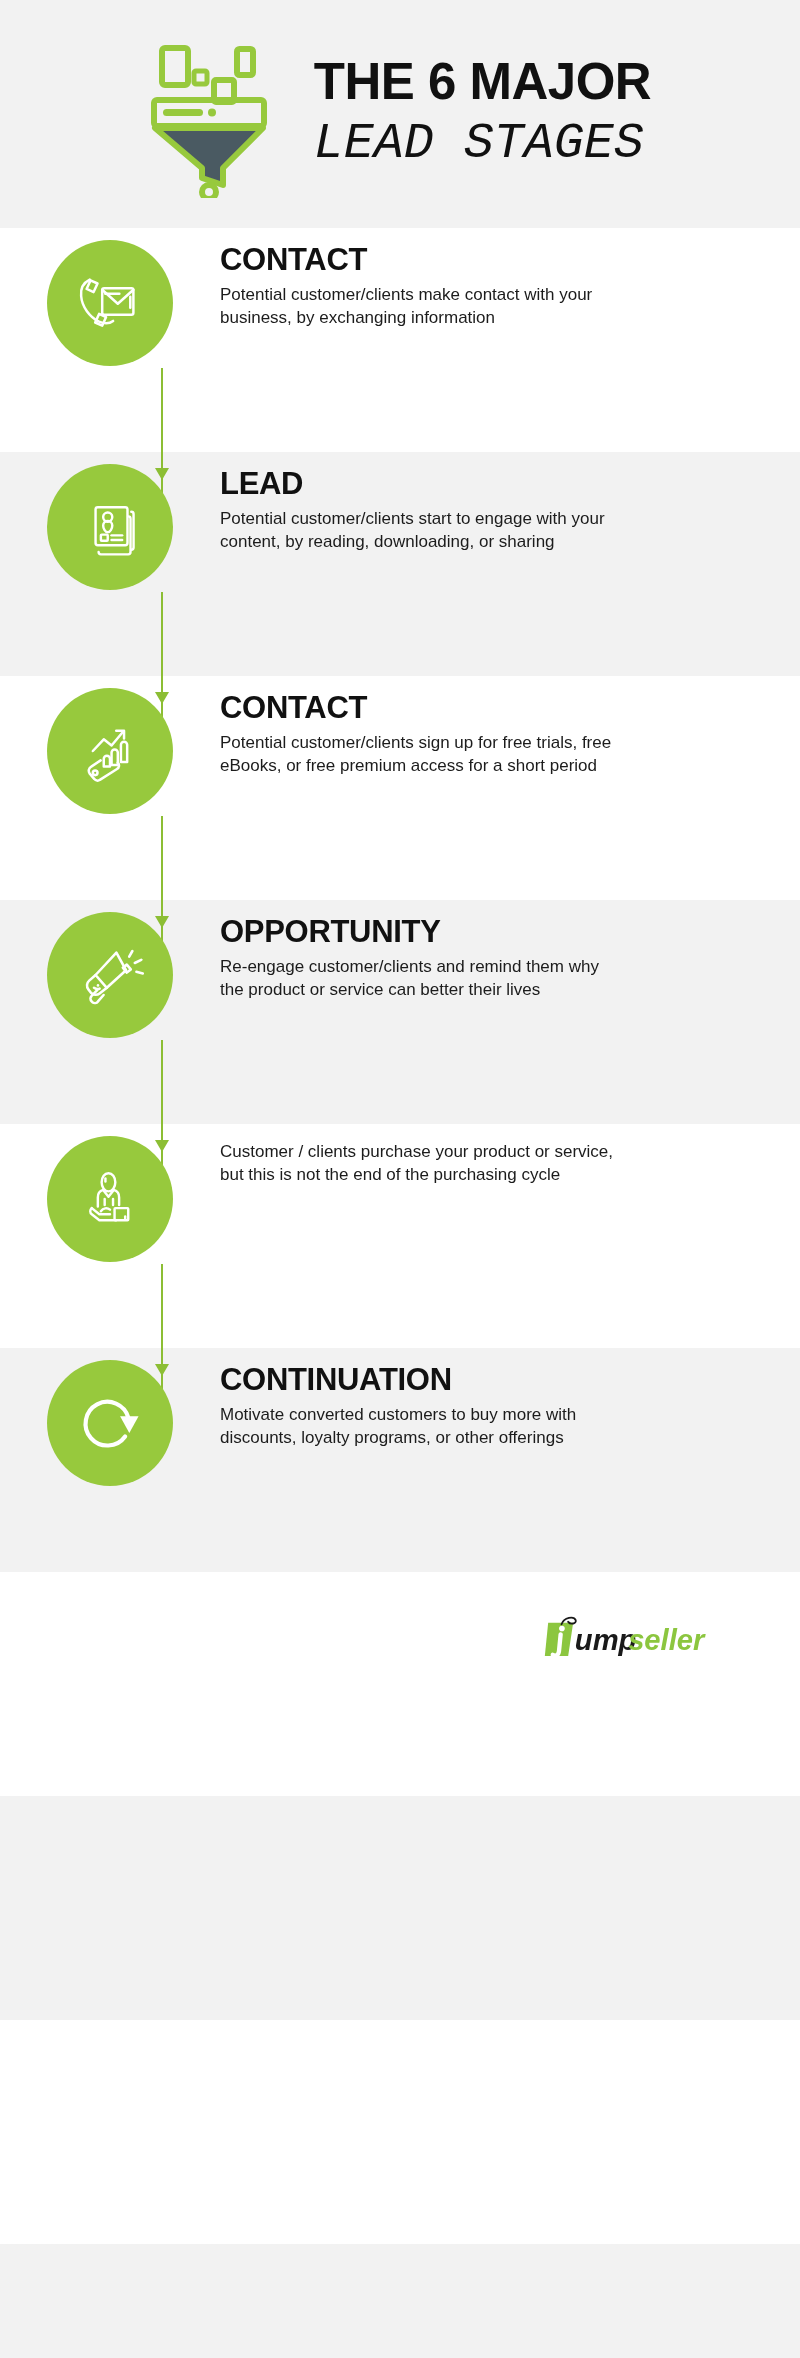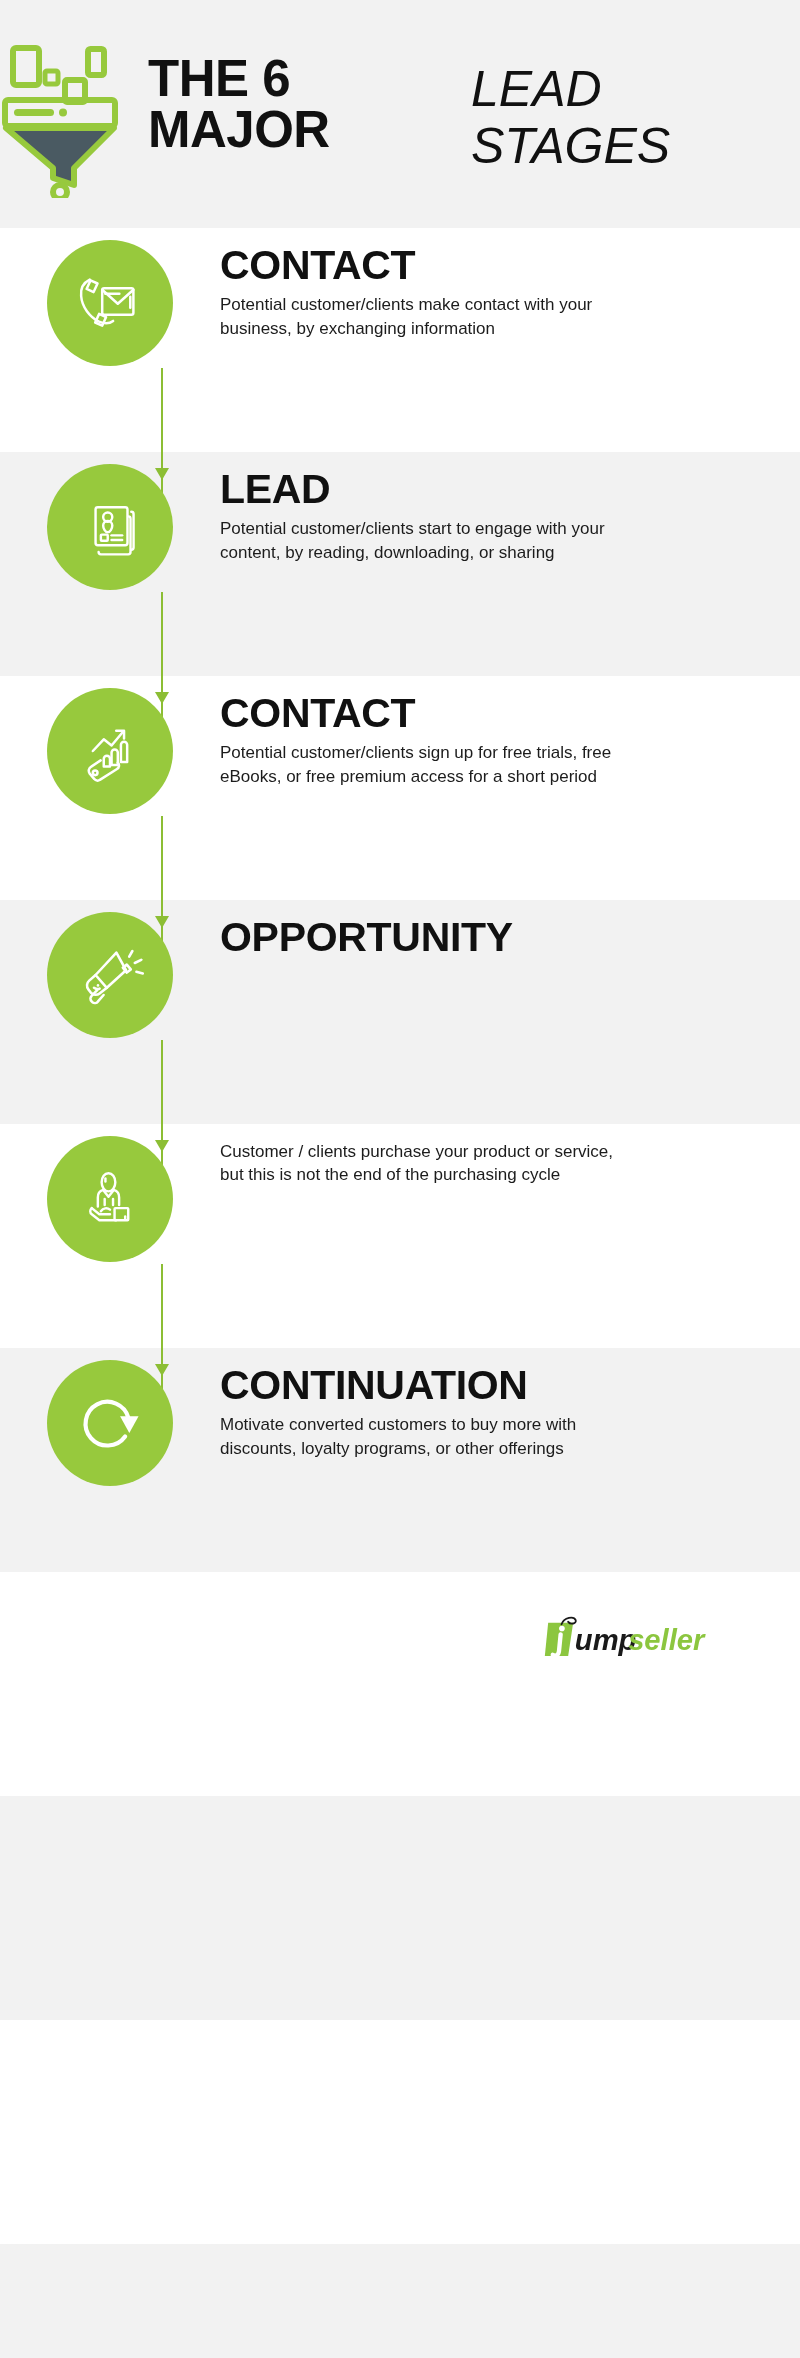--- a/index.html
+++ b/index.html
@@ -16,31 +16,31 @@
   #bands .band { position:absolute; left:0; width:800px; }
 
   
   .header {
     position:relative; z-index:2;
     height:228px;
     display:flex; align-items:center; justify-content:center;
     gap:18px;
   }
   .funnel-logo { width:130px; height:168px; flex:0 0 auto; }
-  .header-titles { display:flex; flex-direction:row; justify-content:center; }
+  .header-titles { display:flex; flex-direction:column; justify-content:center;margin-left:17px; }
   .title-main {
     font-size:51px; font-weight:700; letter-spacing:-0.5px;
     color:#111111; line-height:1.0;
     font-family:"Liberation Sans","DejaVu Sans",sans-serif;
   }
   .title-sub {
     font-size:50px; font-weight:300; font-style:italic;
     color:#111111; line-height:1.15; letter-spacing:0px;
     margin-top:8px;
-    font-family:Liberation Sans, sans-serif;
+    font-family:Liberation Mono, monospace;
   }
 
   
   .stages { position:relative; z-index:2; }
   .stage {
     position:relative;
     height:224px;
     display:flex; align-items:flex-start;
   }
   .stage .badge-wrap {
@@ -54,21 +54,21 @@
     display:flex; align-items:center; justify-content:center;
     position:relative; z-index:3;
   }
   .badge svg { display:block; }
 
   .stage .text-wrap {
     flex:1 1 auto;
     padding-top:16px; padding-right:24px;
   }
   .stage-title {
-    font-size:41px; font-weight:700; color:#111111;
+    font-size:31px; font-weight:700; color:#111111;
     letter-spacing:-0.3px; line-height:1.05; margin-bottom:6px;
   }
   .stage-desc {
     font-size:17px; font-weight:400; color:#1c1c1c;
     line-height:1.38; max-width:400px;
   }
 
   
   .connector {
     position:absolute;
@@ -243,20 +243,21 @@
         <path d="M74 27 l4 -7"></path>
         <path d="M81 35 l8 -4"></path>
         <path d="M83 46 l8 2"></path>
       </g>
     </svg>
           </span>
         </div>
       </div>
       <div class="text-wrap">
         <div class="stage-title">OPPORTUNITY</div>
+        <div class="stage-desc">Re-engage customer/clients and remind them why the product or service can better their lives</div>
       </div>
     </div>
     <div class="stage">
       <div class="connector" style="top:140px;height:186px;">
         <div class="line"></div>
         <div class="arrow" style="top:100px;"></div>
       </div>
       <div class="badge-wrap">
         <div class="badge">
           <span>

